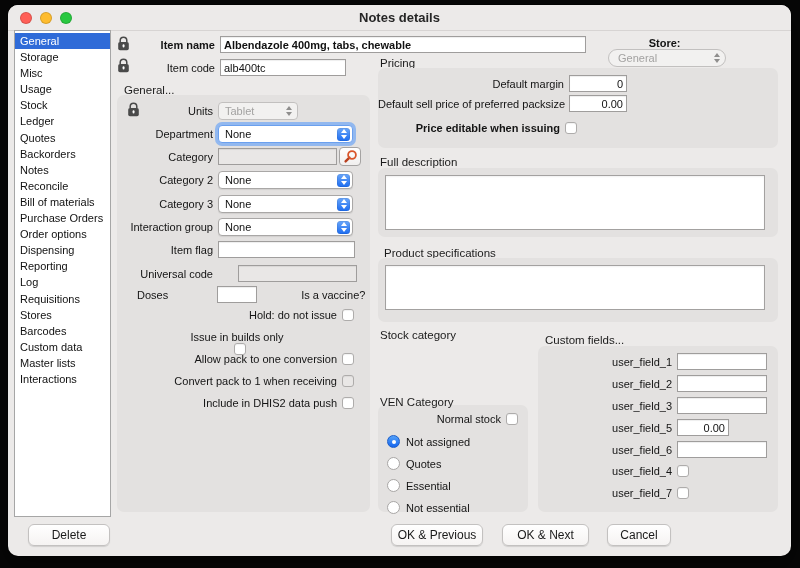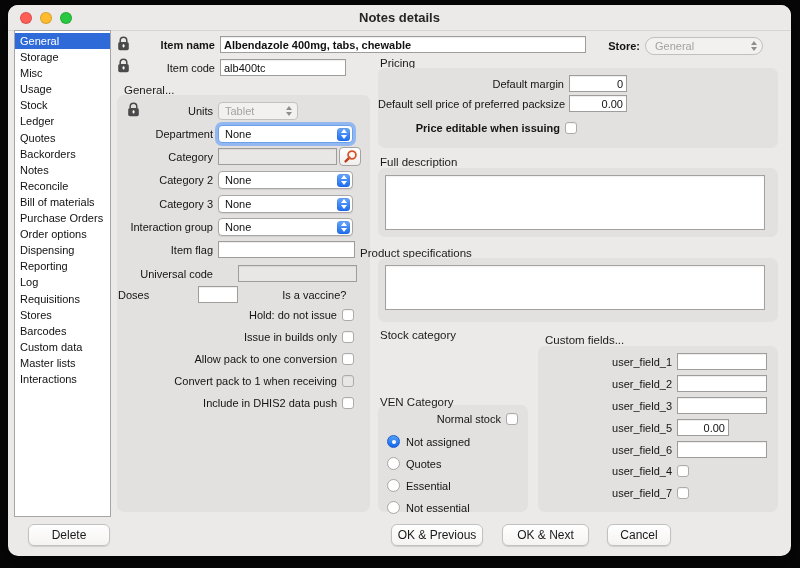--- a/index.html
+++ b/index.html
@@ -135,21 +135,21 @@
 
   <svg class="lock" style="left:109px; top:31px;" width="13" height="15" viewBox="0 0 13 15">
     <path d="M3.2 6.2 V4.6 a3.3 3.3 0 0 1 6.6 0 V6.2" fill="none" stroke="#4a4a4a" stroke-width="1.5"></path>
     <rect x="1.2" y="6" width="10.6" height="8.2" rx="1.8" fill="#4a4a4a"></rect>
     <rect x="5.6" y="8.3" width="1.9" height="3.2" rx="0.9" fill="#fff"></rect>
   </svg>
   <div class="row" style="left:120px; top:31px;">
     <span class="lbl b rl" style="width:87px;">Item name</span>
     <input type="text" class="bold" style="width: 366px;" value="Albendazole 400mg, tabs, chewable">
   </div>
-  <div class="row" style="left:600px; top:32px;">
+  <div class="row" style="left:600px; top:32px;flex-direction:column;">
     <span class="lbl b rl" style="width:32px;">Store:</span>
     <div class="dropdown disabled pill" style="width:118px;">
       <span>General</span>
       <span class="dd-gray">
           <span class="tri-up"></span>
           <span class="tri-dn"></span>
         </span>
     </div>
   </div>
 
@@ -246,32 +246,32 @@
       <span class="lbl rl" style="width:88px;">Universal code</span>
       <input type="text" class="dis" style="width: 119px;" value="">
       <div class="mag-btn">
         <svg width="15" height="15" viewBox="0 0 15 15">
           <line x1="2.6" y1="12.4" x2="6.4" y2="8.6" stroke="#b8401f" stroke-width="2.4" stroke-linecap="round"></line>
           <circle cx="9" cy="6" r="3.9" fill="none" stroke="#d9552a" stroke-width="1.8"></circle>
         </svg>
       </div>
     </div>
 
-    <div class="row" style="left:1px; top:191px; width:229px;gap:44px;">
+    <div class="row" style="left:20px; top:191px; width:229px;gap:44px;">
       <span class="lbl rl" style="width:88px;">Doses</span>
       <input type="text" style="width: 40px;" value="">
       <span class="lbl" style="margin-left:auto; margin-right:5px;">Is a vaccine?</span>
       <span class="checkbox"></span>
     </div>
 
     <div class="row" style="left:8px; top:214px; width:229px; justify-content:flex-end;">
       <span class="lbl rl">Hold: do not issue</span>
       <span class="checkbox"></span>
     </div>
-    <div class="row" style="left:8px; top:236px; width:229px; justify-content:flex-end;">
+    <div class="row" style="left:8px; top:236px; width:229px; justify-content:flex-end;flex-direction:column;">
       <span class="lbl rl">Issue in builds only</span>
       <span class="checkbox"></span>
     </div>
     <div class="row" style="left:8px; top:258px; width:229px; justify-content:flex-end;">
       <span class="lbl rl">Allow pack to one conversion</span>
       <span class="checkbox"></span>
     </div>
     <div class="row" style="left:8px; top:280px; width:229px; justify-content:flex-end;">
       <span class="lbl rl">Convert pack to 1 when receiving</span>
       <span class="checkbox" style="background:#e9e7e6;"></span>
@@ -296,21 +296,21 @@
       <span class="lbl b rl" style="width:182px;">Price editable when issuing</span>
       <span class="checkbox"></span>
     </div>
   </div>
 
   <span class="section-lbl" style="left:372px; top:151px;">Full description</span>
   <div class="panel" style="left:370px; top:163px; width:400px; height:69px;">
     <textarea style="left: 7px; top: 7px; width: 380px; height: 55px;"></textarea>
   </div>
 
-  <span class="section-lbl" style="left:352px; top:242px;">Product specifications</span>
+  <span class="section-lbl" style="left:376px; top:242px;">Product specifications</span>
   <div class="panel" style="left:370px; top:253px; width:400px; height:64px;">
     <textarea style="left: 7px; top: 7px; width: 380px; height: 45px;"></textarea>
   </div>
 
   <span class="section-lbl" style="left:372px; top:324px;">Stock category</span>
   <div class="panel" style="left:370px; top:355px; width:150px; height:67px;margin-top:45px;">
     <div class="row" style="left:0; top:8px; width:140px; justify-content:flex-end;">
       <span class="lbl rl">Normal stock</span>
       <span class="checkbox"></span>
     </div>

